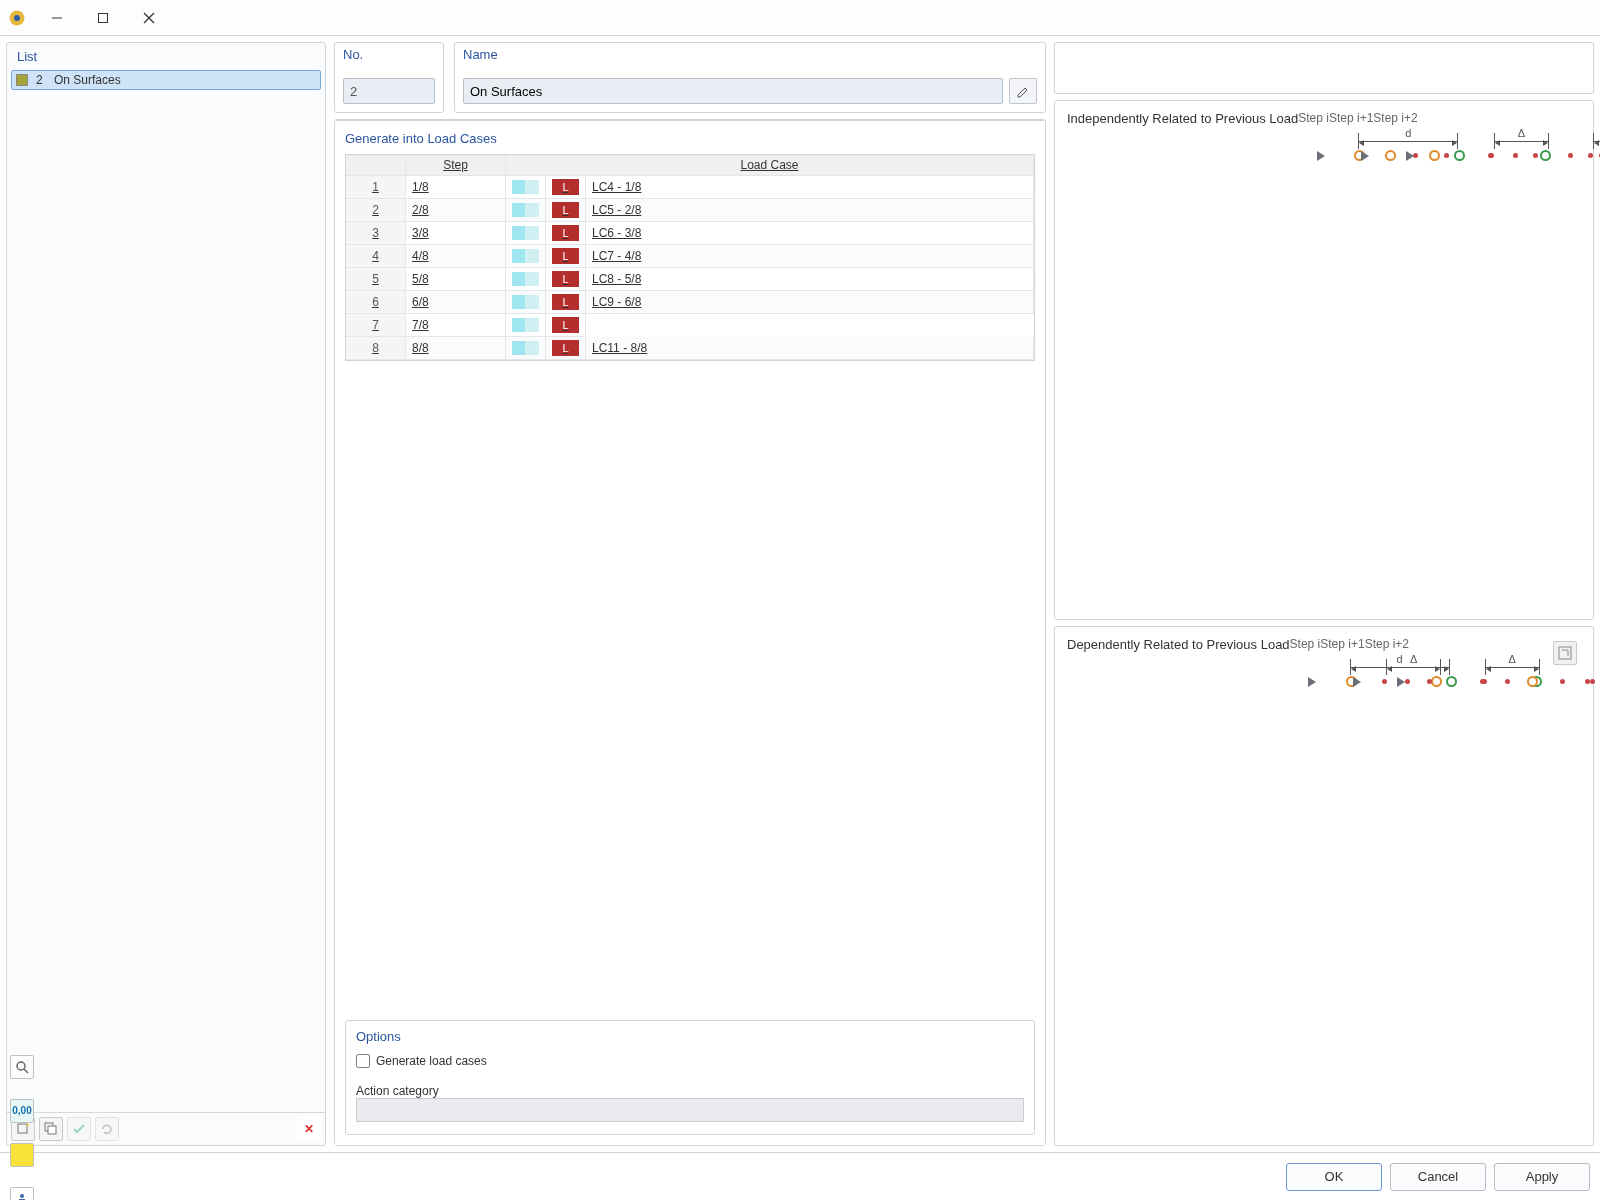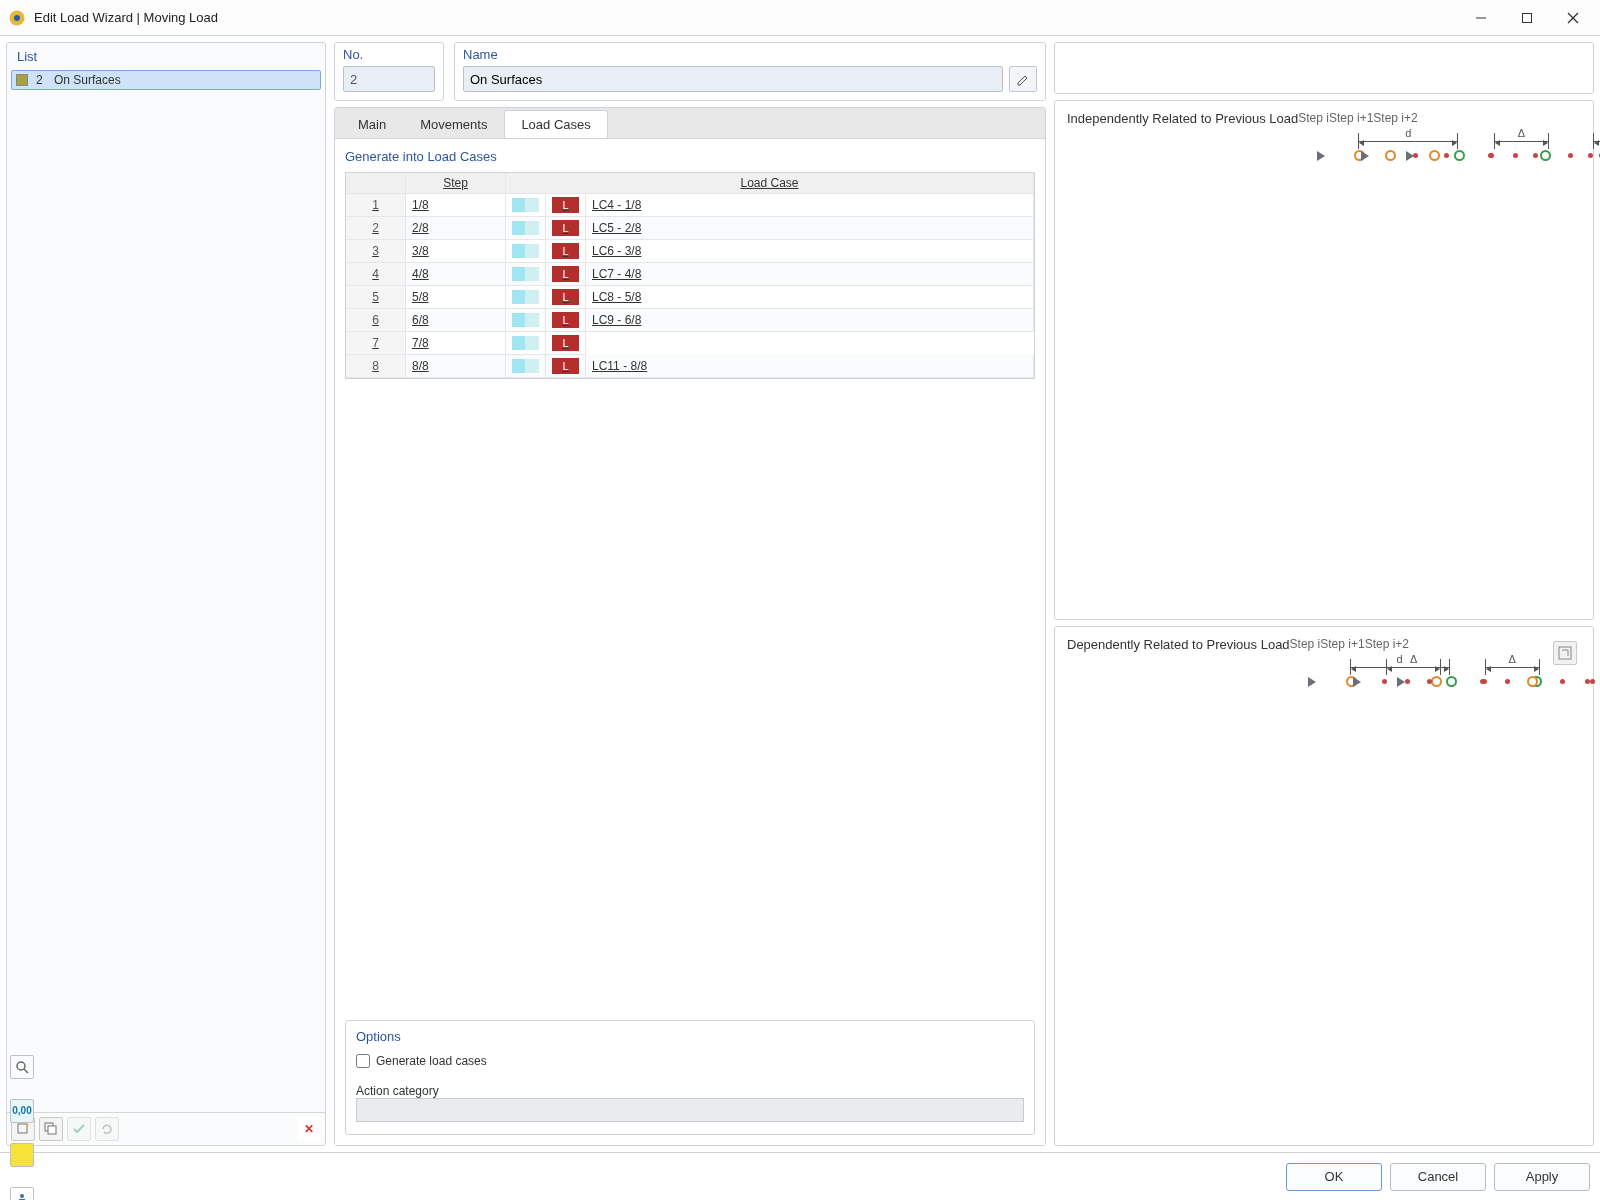--- a/index.html
+++ b/index.html
@@ -92,21 +92,21 @@
 .top-fields {
  display:flex; gap:10px;
 }
 .fieldgroup {
  display:flex; flex-direction:column;
  border:1px solid #cfd4da; border-radius:3px;
  background:#fff; padding:4px 8px 8px 8px;
 }
 .fieldgroup.small { width:110px;}
 .fieldgroup.grow { flex:1; }
-.fieldgroup .fld-label { color:#2c55a0; font-size:13px; padding-bottom:4px; }
+.fieldgroup .fld-label { color:#2c55a0; font-size:13px; padding-bottom:16px; }
 .fieldgroup input[type="text"] {
  height:26px; padding:2px 6px;
  border:1px solid #b7bfc9; background:#e9eef5;
  border-radius:2px; font-size:13px;
 }
 .fieldgroup .name-row{ display:flex; gap:6px;}
 .fieldgroup .name-row input{ flex:1; }
 .small-square-btn {
  width:28px;height:26px;border:1px solid #c0c6cf;border-radius:2px;
  background:#f3f5f9;display:flex;align-items:center;justify-content:center;
@@ -217,21 +217,20 @@
 .dlg-btn.ok { border-color:#6b96d8;}
 </style>
 </head>
 <body>
 
 <div class="titlebar">
   <svg class="app-icon" viewBox="0 0 24 24">
     <circle cx="12" cy="12" r="10" fill="#e6b73d"></circle>
       <circle cx="12" cy="12" r="4" fill="#2c5da8"></circle>
   </svg>
-  <div class="title">Edit Load Wizard | Moving Load</div>
   <div class="win-controls">
     <div class="win-btn">
         <svg viewBox="0 0 12 12">
           <line x1="1" y1="6" x2="11" y2="6" stroke-width="1"></line>
         </svg>
       </div>
     <div class="win-btn">
         <svg viewBox="0 0 12 12">
           <rect x="1.5" y="1.5" width="9" height="9" fill="none" stroke-width="1"></rect>
         </svg>
@@ -297,25 +296,20 @@
           <div class="small-square-btn">
             <svg width="14" height="14" viewBox="0 0 14 14">
                 <path d="M2 11l7-7 2 2-7 7H2v-2z" fill="none" stroke="#555"></path>
               </svg>
           </div>
         </div>
       </div>
     </div>
 
     <div class="tabs-container">
-      <div class="tab-strip">
-        <div class="tab">Main</div>
-        <div class="tab">Movements</div>
-        <div class="tab active">Load Cases</div>
-      </div>
       <div class="tab-body">
         <div class="section-title">Generate into Load Cases</div>
         <div class="grid">
           <div class="grid-head">
             <div class="rownum"></div>
             <div class="span-step">Step</div>
             <div style="grid-column:3/6;justify-content:center;">Load Case</div>
           </div>
           <div id="grid-rows">
               <div class="grid-row">

